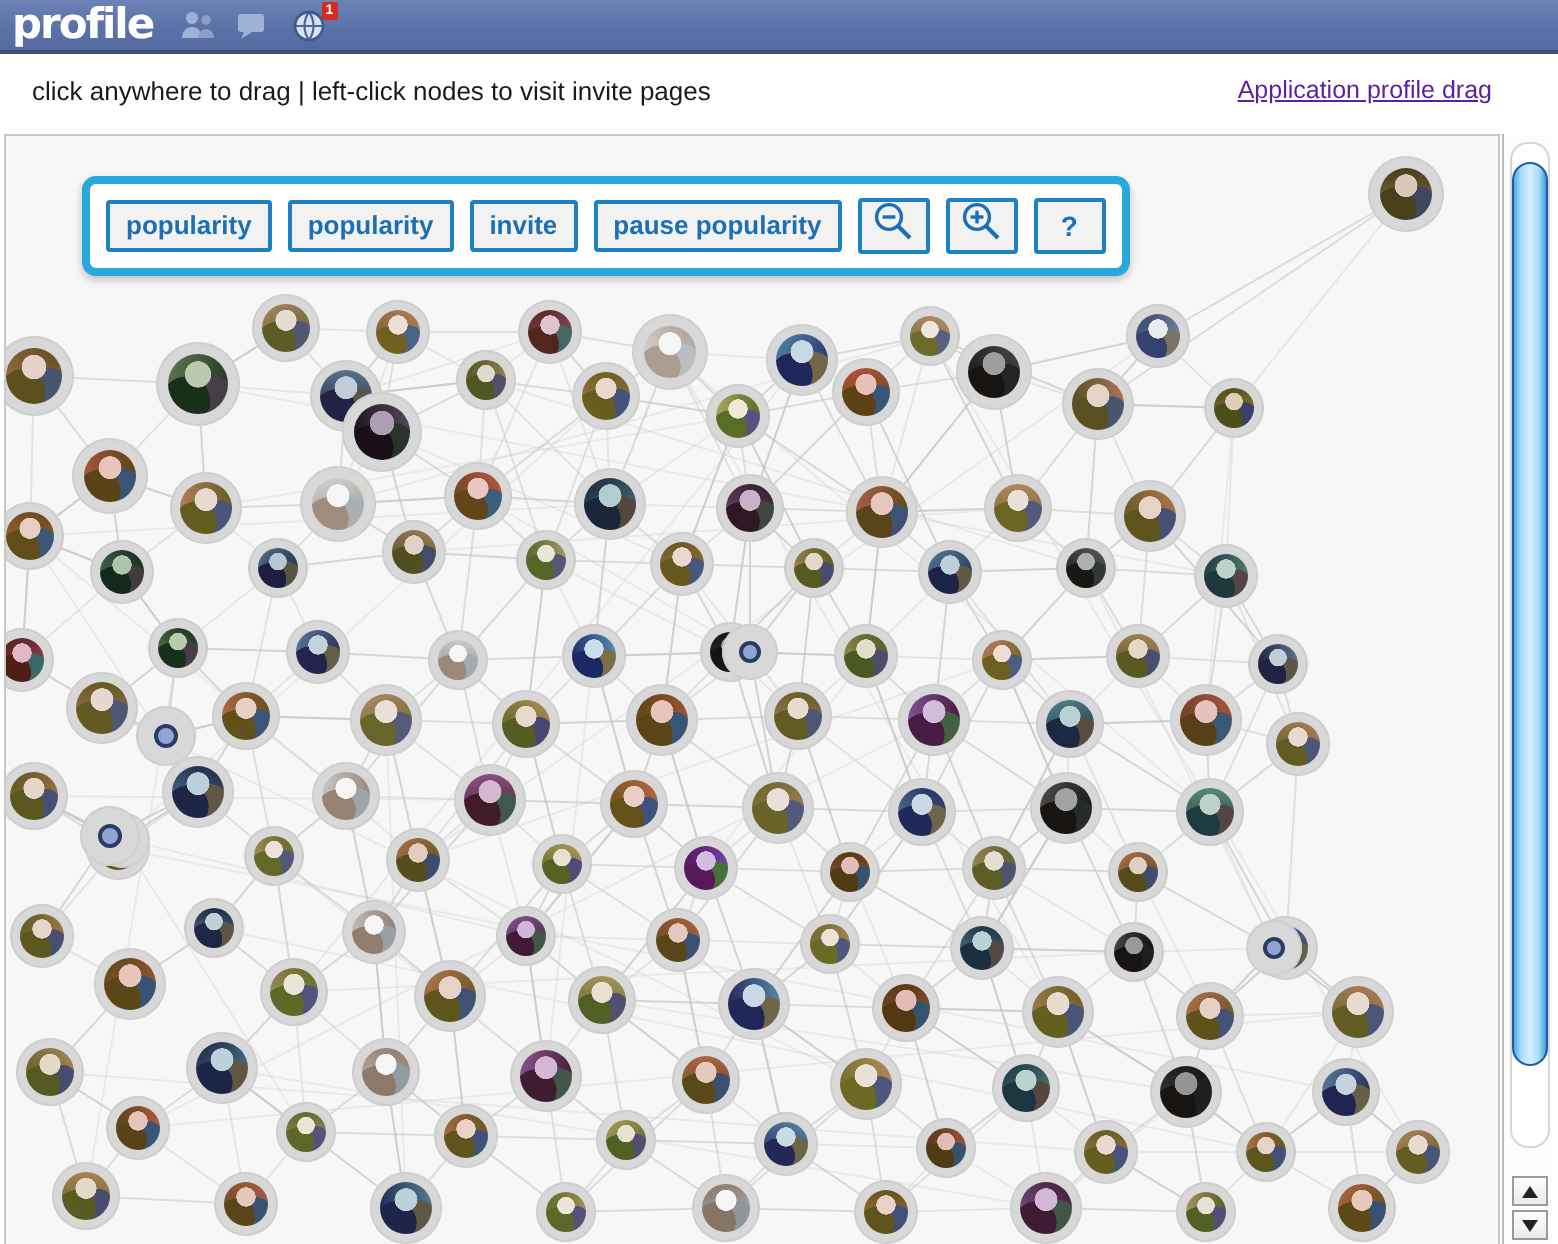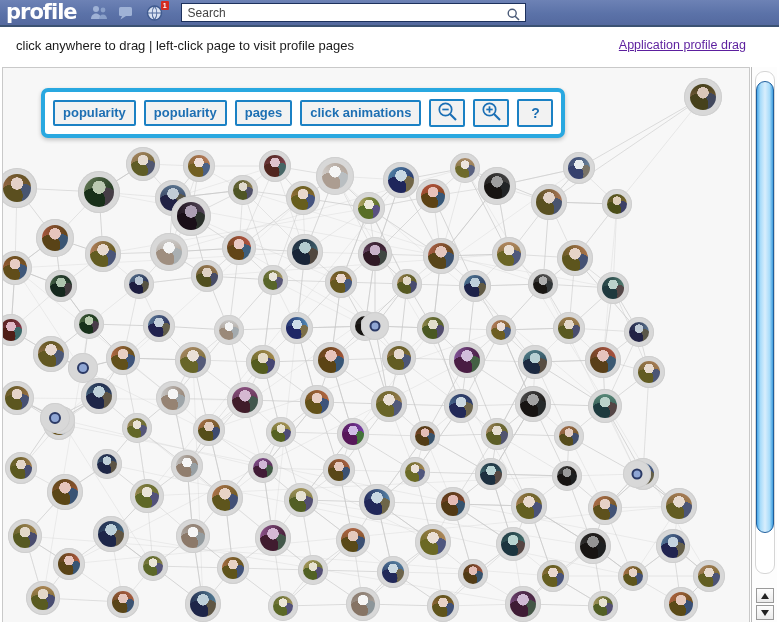--- a/index.html
+++ b/index.html
@@ -165,33 +165,24 @@
       <div class="hdr-icon">
         <svg width="18" height="16" viewBox="0 0 18 16">
           <circle cx="8.5" cy="8" r="7" fill="#d9e2f2"></circle>
           <path d="M1.6 8h13.8M8.5 1a12 12 0 0 1 0 14a12 12 0 0 1 0-14" fill="none" stroke="#4c6699" stroke-width="1.1"></path>
           <circle cx="8.5" cy="8" r="7" fill="none" stroke="#3f5a8f" stroke-width="1.4"></circle>
         </svg>
         <span class="badge">1</span>
       </div>
     </div>
 
-    <div class="search-wrap">
-      <input class="search-input" type="text" placeholder="Search" style="">
-      <span class="search-mag">
-        <svg width="13" height="13" viewBox="0 0 13 13">
-          <circle cx="5.2" cy="5.2" r="4" fill="none" stroke="#4a5a77" stroke-width="1.4"></circle>
-          <line x1="8.2" y1="8.2" x2="12" y2="12" stroke="#4a5a77" stroke-width="1.6"></line>
-        </svg>
-      </span>
-    </div>
   </div>
 
   <div class="instr-row">
-    <div class="instr-text">click anywhere to drag | left-click page to visit profile pages</div>
+    <div class="instr-text">click anywhere to drag | left-click nodes to visit invite pages</div>
     <a class="app-link">Application profile drag</a>
   </div>
 
   <div class="canvas-frame">
     <div class="canvas-inner" id="canvas-inner">
       <svg class="graph" id="edge-layer">
           <line x1="700" y1="29" x2="614" y2="136" stroke="#c8c8c8" stroke-width="1" opacity="0.34"></line>
           <line x1="700" y1="29" x2="576" y2="100" stroke="#c8c8c8" stroke-width="1" opacity="0.59"></line>
           <line x1="700" y1="29" x2="546" y2="134" stroke="#c8c8c8" stroke-width="1" opacity="0.57"></line>
           <line x1="14" y1="120" x2="52" y2="170" stroke="#c8c8c8" stroke-width="1" opacity="0.59"></line>
@@ -1109,22 +1100,22 @@
           <div class="node blank" style="left: 37px; top: 335px; width: 30px; height: 30px; background: rgb(216, 216, 216);">
             <div class="photo" style="width: 12px; height: 12px; background: rgb(143, 166, 212); border: 2px solid rgb(43, 58, 102);"></div>
           </div>
         </div>
     </div>
   </div>
 
   <div class="toolbar-outer">
     <button class="tb-btn">popularity</button>
     <button class="tb-btn">popularity</button>
-    <button class="tb-btn">pages</button>
-    <button class="tb-btn">click animations</button>
+    <button class="tb-btn">invite</button>
+    <button class="tb-btn">pause popularity</button>
 
     <div class="tb-icon-btn">
       <span>
         <svg width="21" height="21" viewBox="0 0 21 21">
           <circle cx="8.5" cy="8.5" r="6.2" fill="none" stroke="#1b6fb5" stroke-width="1.7"></circle>
           <line x1="5.3" y1="8.5" x2="11.7" y2="8.5" stroke="#1b6fb5" stroke-width="1.7"></line>
           <line x1="13" y1="13" x2="19" y2="19" stroke="#1b6fb5" stroke-width="2.1"></line>
         </svg>
       </span>
     </div>

